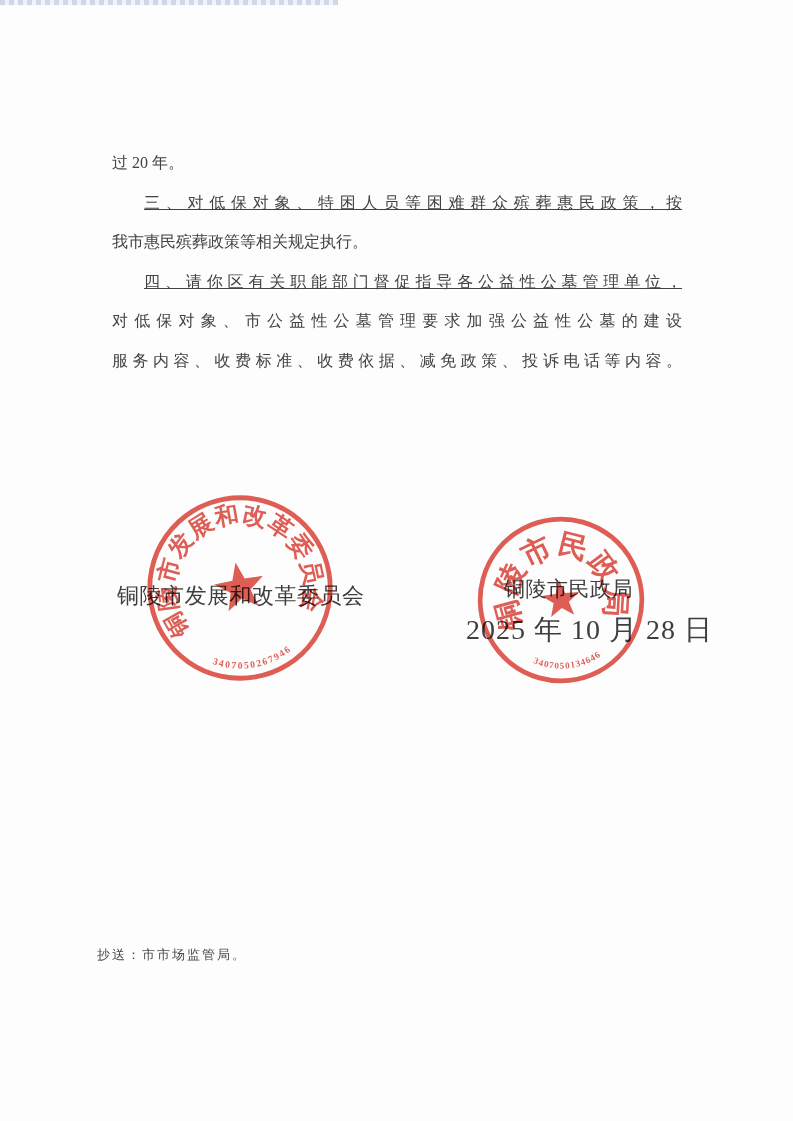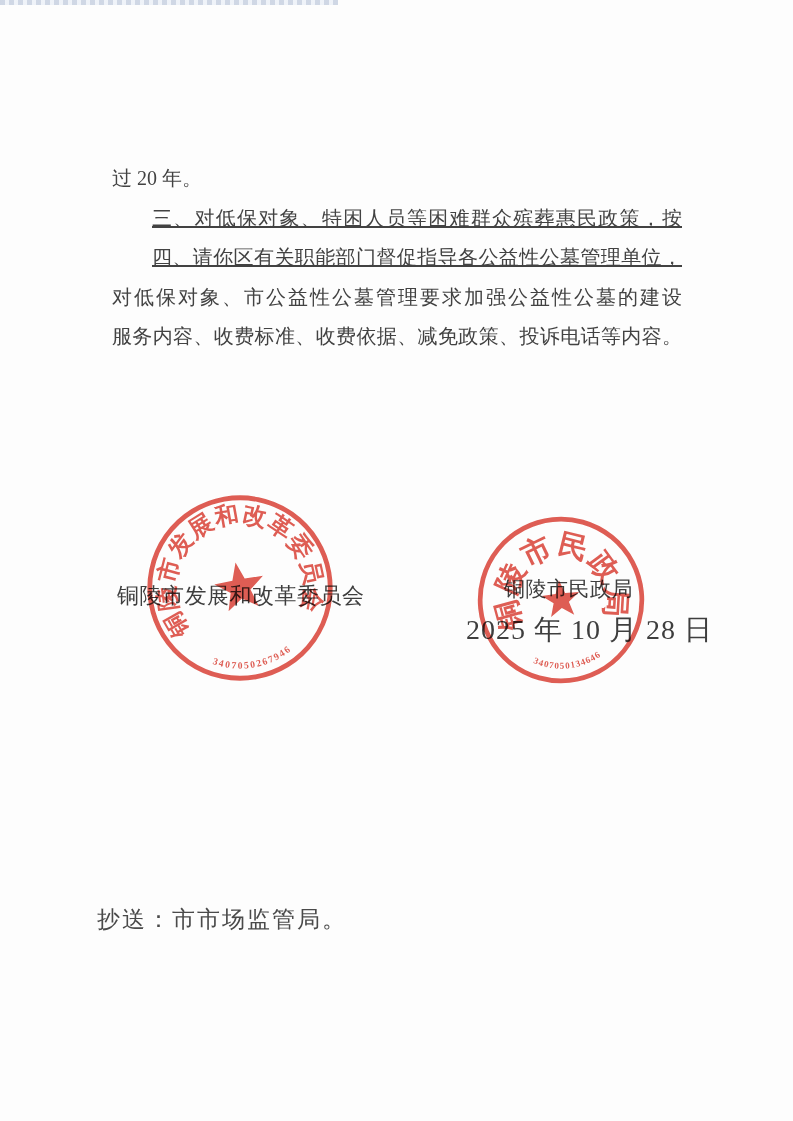--- a/index.html
+++ b/index.html
@@ -26,24 +26,23 @@
     background: repeating-linear-gradient(90deg,
       #b7c3d8 0px, #b7c3d8 5px,
       #e7edf6 5px, #e7edf6 9px);
     opacity: 0.65;
   }
   .body-text {
     position: absolute;
     left: 112px;
     top: 143px;
     width: 570px;
-    font-size: 20px;
+    font-size: 16px;
     line-height: 39.5px;
     color: #424242;
-    margin-top: 16px;
   }
   .line {
     height: 39.5px;
     white-space: normal;
   }
   .line.indent { text-indent: 2em; text-decoration: underline; }
   .line.justify {
     text-align: justify;
     text-align-last: justify;
   }
@@ -52,22 +51,22 @@
     white-space: nowrap;
     color: #3e3e3e;
     z-index: 1;
   }
   .sig-left  { left: 117px; top: 581px; font-size: 22px; letter-spacing: 0.5px; }
   .sig-right { left: 504px; top: 575px; font-size: 21px; letter-spacing: 0.5px; }
   .sig-date  { left: 466px; top: 611px; font-size: 28px; letter-spacing: 1px; }
   .cc-line {
     position: absolute;
     left: 97px;
-    top: 904px;
-    font-size: 23px;
+    top: 946px;
+    font-size: 13px;
     letter-spacing: 2px;
     color: #4a4a4a;
   }
   .seal {
     position: absolute;
     mix-blend-mode: multiply;
     opacity: 0.82;
     z-index: 2;
   }
   .seal-left  { left: 144px; top: 492px; transform: rotate(-10deg); }
@@ -80,20 +79,21 @@
 </head>
 <body>
 
 <div class="page">
 
   <div class="scan-artifact"></div>
 
   <div class="body-text">
     <div class="line">过 20 年。</div>
     <div class="line indent justify">三、对低保对象、特困人员等困难群众殡葬惠民政策，按</div>
+    <div class="line">我市惠民殡葬政策等相关规定执行。</div>
     <div class="line indent justify">四、请你区有关职能部门督促指导各公益性公墓管理单位，</div>
     <div class="line justify">对低保对象、市公益性公墓管理要求加强公益性公墓的建设</div>
     <div class="line justify">服务内容、收费标准、收费依据、减免政策、投诉电话等内容。</div>
   </div>
 
   <div class="sig sig-left">铜陵市发展和改革委员会</div>
   <div class="sig sig-right">铜陵市民政局</div>
   <div class="sig sig-date">2025 年 10 月 28 日</div>
 
   <svg class="seal seal-left" width="192" height="192" viewBox="0 0 200 200">

